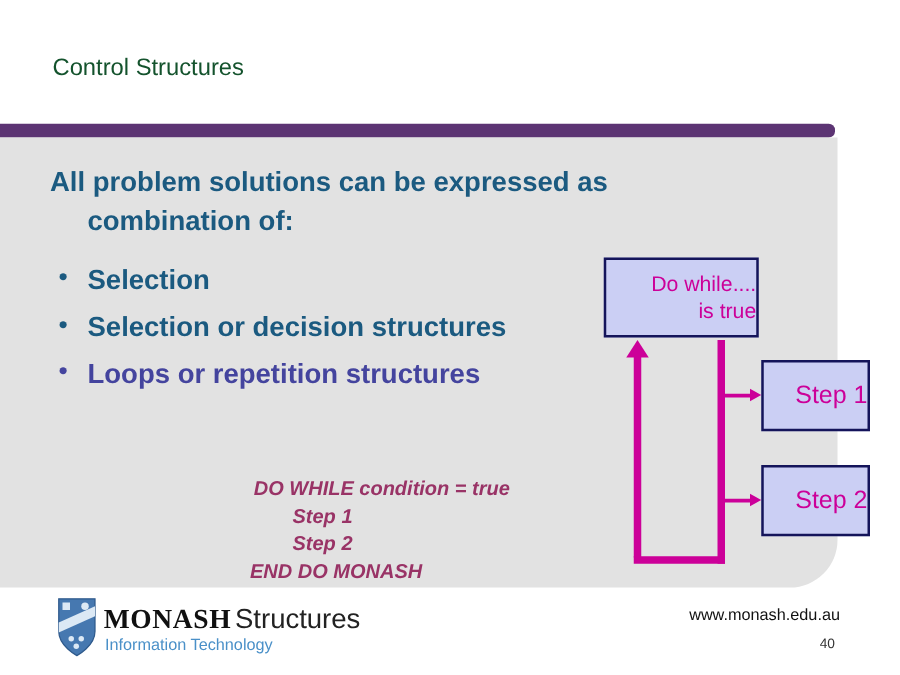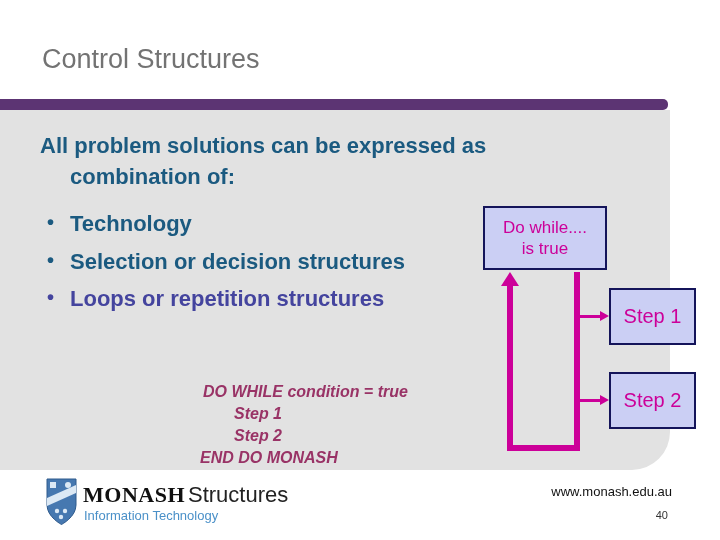--- a/index.html
+++ b/index.html
@@ -2,42 +2,42 @@
 <html><head>
 <meta charset="utf-8">
 <style>
   html,body { margin:0; padding:0; background:#fff; }
   .slide {
     position:relative; width:720px; height:540px; background:#ffffff;
     font-family:"Liberation Sans", sans-serif; overflow:hidden;
   }
   .slide-title {
     position:absolute; left:42px; top:44px;
-    font-size:27px; color:#737373; font-weight:400;
+    font-size:19px; color:#14532d; font-weight:400;
   }
   .accent-bar {
     position:absolute; left:0; top:99px; width:668px; height:11px;
     background:#5C3473; border-radius:0 5px 5px 0;
   }
   .content-panel {
     position:absolute; left:0; top:110px; width:670px; height:360px;
     background:#E2E2E2; border-radius:0 0 38px 0;
   }
   .body-text { position:absolute; font-weight:bold; font-size:22px; color:#1B5A80; z-index:3; white-space:nowrap; }
   .intro1 { left:40px; top:133px; }
   .intro2 { left:70px; top:164px; }
   .bullet-row { display:flex; }
   .bullet-row .glyph { width:23px; font-size:20px; }
   .b1 { left:47px; top:211px; }
   .b2 { left:47px; top:249px; }
   .b3 { left:47px; top:286px; color:#44449E; }
 
   .flow-box {
     position:absolute; background:#CBCFF4; border:2px solid #14145A;
-    color:#CC0099; text-align:center; z-index:1; box-sizing:border-box;
+    color:#CC0099; text-align:right; z-index:1; box-sizing:border-box;
   }
   .cond-box { left:483px; top:206px; width:124px; height:64px; font-size:17px; line-height:21px; padding-top:9px; }
   .step-box { left:609px; width:87px; height:57px; font-size:20px; line-height:53px; }
   .step1 { top:288px; }
   .step2 { top:372px; }
 
   .mag { position:absolute; background:#CC0099; z-index:1; }
   .loop-left-shaft  { left:507px; top:285px; width:6px;  height:161px; }
   .loop-right-shaft { left:574px; top:272px; width:6px;  height:179px; }
   .loop-bottom-bar  { left:507px; top:445px; width:73px; height:6px;  }
@@ -81,21 +81,21 @@
   <div class="slide-title">Control Structures</div>
 
   <div class="accent-bar"></div>
   <div class="content-panel"></div>
 
   <div class="body-text intro1">All problem solutions can be expressed as</div>
   <div class="body-text intro2">combination of:</div>
 
   <div class="body-text bullet-row b1">
     <span class="glyph">•</span>
-    <span>Technology</span>
+    <span>Selection</span>
   </div>
   <div class="body-text bullet-row b2">
     <span class="glyph">•</span>
     <span>Selection or decision structures</span>
   </div>
   <div class="body-text bullet-row b3">
     <span class="glyph">•</span>
     <span>Loops or repetition structures</span>
   </div>
 

